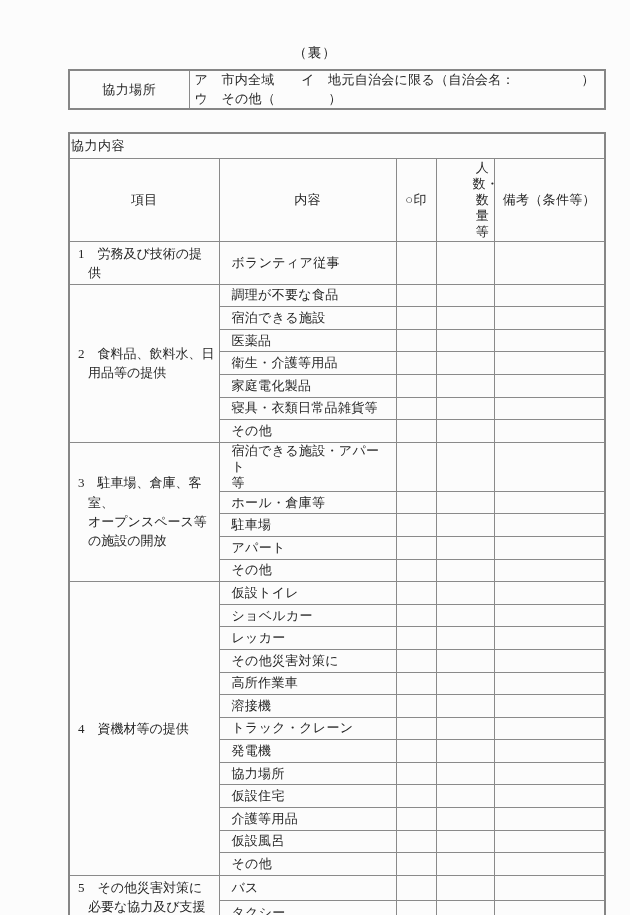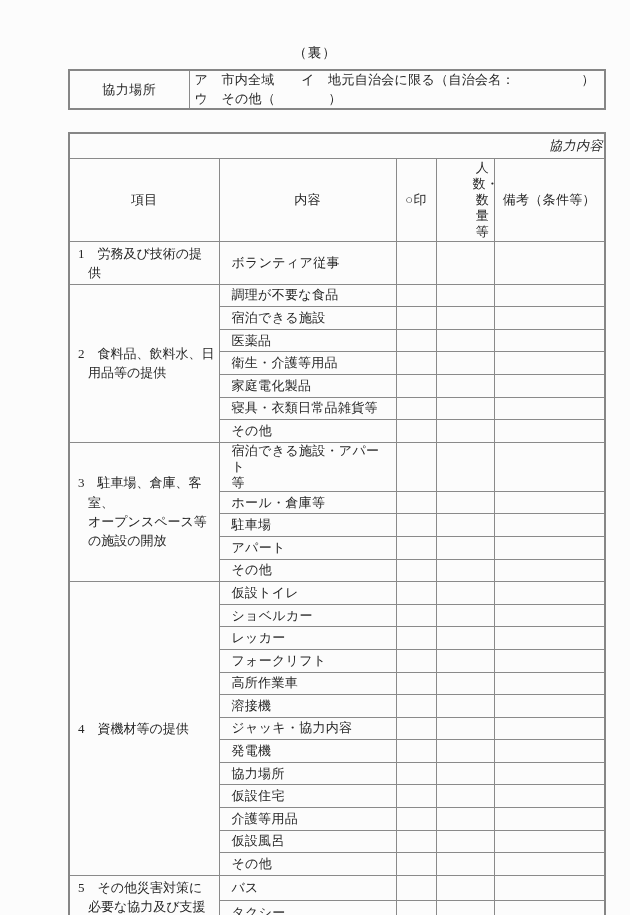--- a/index.html
+++ b/index.html
@@ -29,21 +29,21 @@
   .t1 tr{height:38px;}
   .t1-head{width:120px;text-align:center;vertical-align:middle;letter-spacing:0.5px;}
   .t1-body{padding:0 5px;vertical-align:middle;}
   .t1-body .opt-line{line-height:18.5px;white-space:pre;letter-spacing:0.3px;}
   
   .t2{
     position:absolute;left:68px;top:132px;width:536px;
     border:2px solid #868686;
   }
   .t2 td{border:1px solid #8a8a8a;}
-  .t2-title-row td{height:22px;text-align:right;vertical-align:middle;letter-spacing:0.5px;font-style:italic;}
+  .t2-title-row td{height:22px;text-align:left;vertical-align:middle;letter-spacing:0.5px;}
   .t2-header-row td{height:33px;text-align:center;vertical-align:middle;letter-spacing:0.3px;}
   .qty-head{white-space:pre-line;line-height:16px;padding-left:36px;}
   .t2 tbody td{height:19.6px;}
   .row-h45 td{height:45px;}
   .row-h36 td{height:36px;}
   .cell-item{
     padding:1px 2px 1px 8px;
     vertical-align:middle;
     overflow:hidden;
   }
@@ -217,39 +217,39 @@
           <td class="cell-blank"></td>
           <td class="cell-blank"></td>
         </tr>
         <tr>
           <td class="cell-content">レッカー</td>
           <td class="cell-blank"></td>
           <td class="cell-blank"></td>
           <td class="cell-blank"></td>
         </tr>
         <tr>
-          <td class="cell-content">フォークリフト</td>
+          <td class="cell-content">その他災害対策に</td>
           <td class="cell-blank"></td>
           <td class="cell-blank"></td>
           <td class="cell-blank"></td>
         </tr>
         <tr>
           <td class="cell-content">高所作業車</td>
           <td class="cell-blank"></td>
           <td class="cell-blank"></td>
           <td class="cell-blank"></td>
         </tr>
         <tr>
           <td class="cell-content">溶接機</td>
           <td class="cell-blank"></td>
           <td class="cell-blank"></td>
           <td class="cell-blank"></td>
         </tr>
         <tr>
-          <td class="cell-content">ジャッキ・協力内容</td>
+          <td class="cell-content">トラック・クレーン</td>
           <td class="cell-blank"></td>
           <td class="cell-blank"></td>
           <td class="cell-blank"></td>
         </tr>
         <tr>
           <td class="cell-content">発電機</td>
           <td class="cell-blank"></td>
           <td class="cell-blank"></td>
           <td class="cell-blank"></td>
         </tr>

